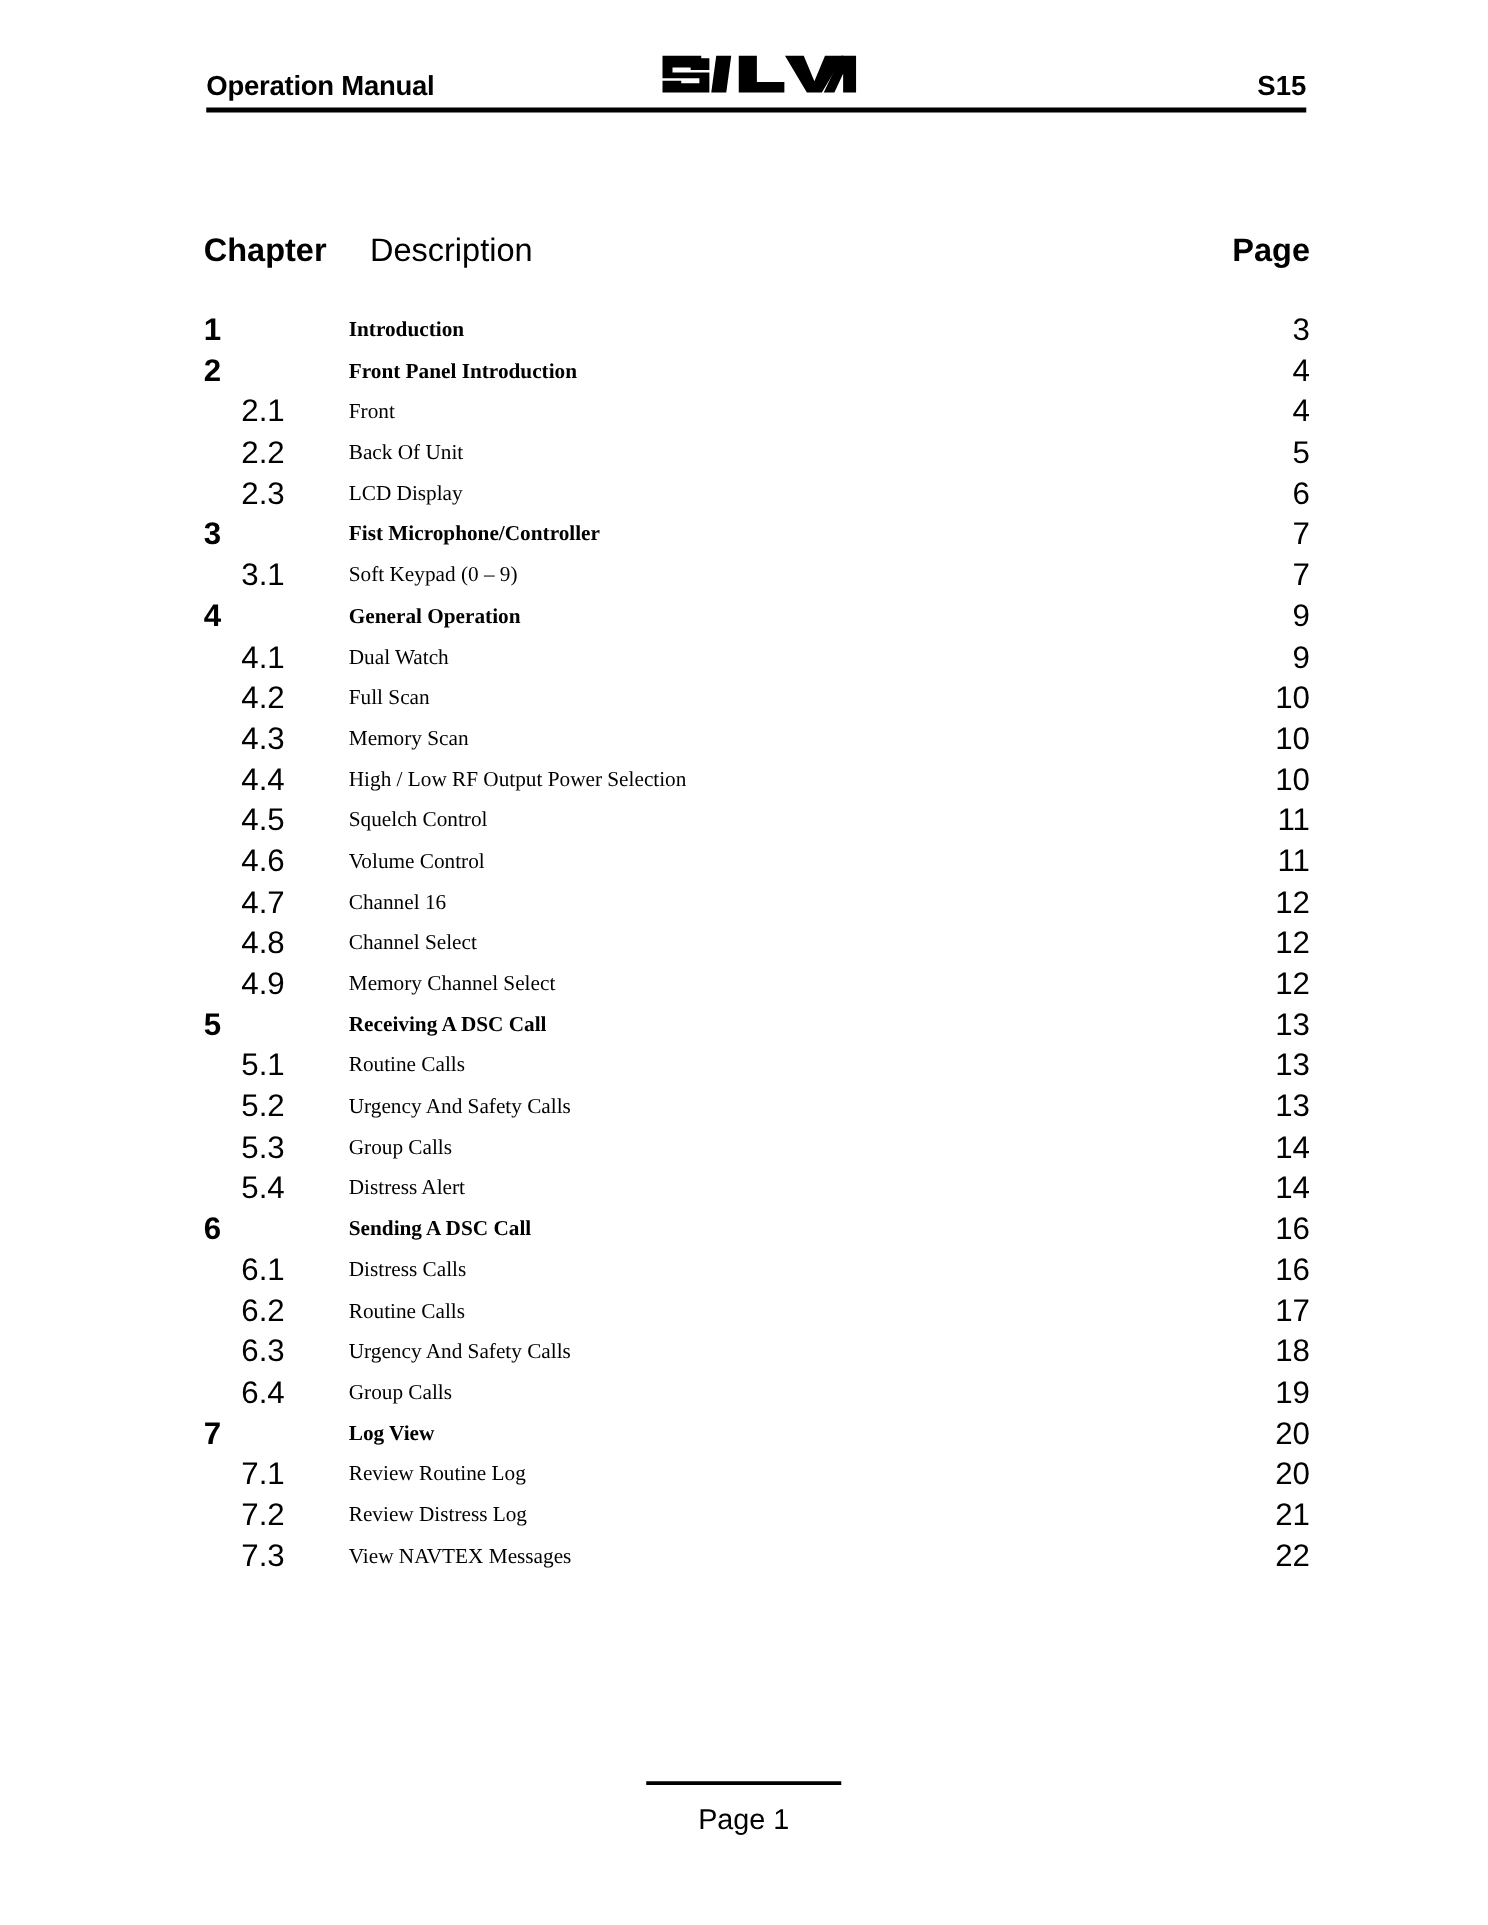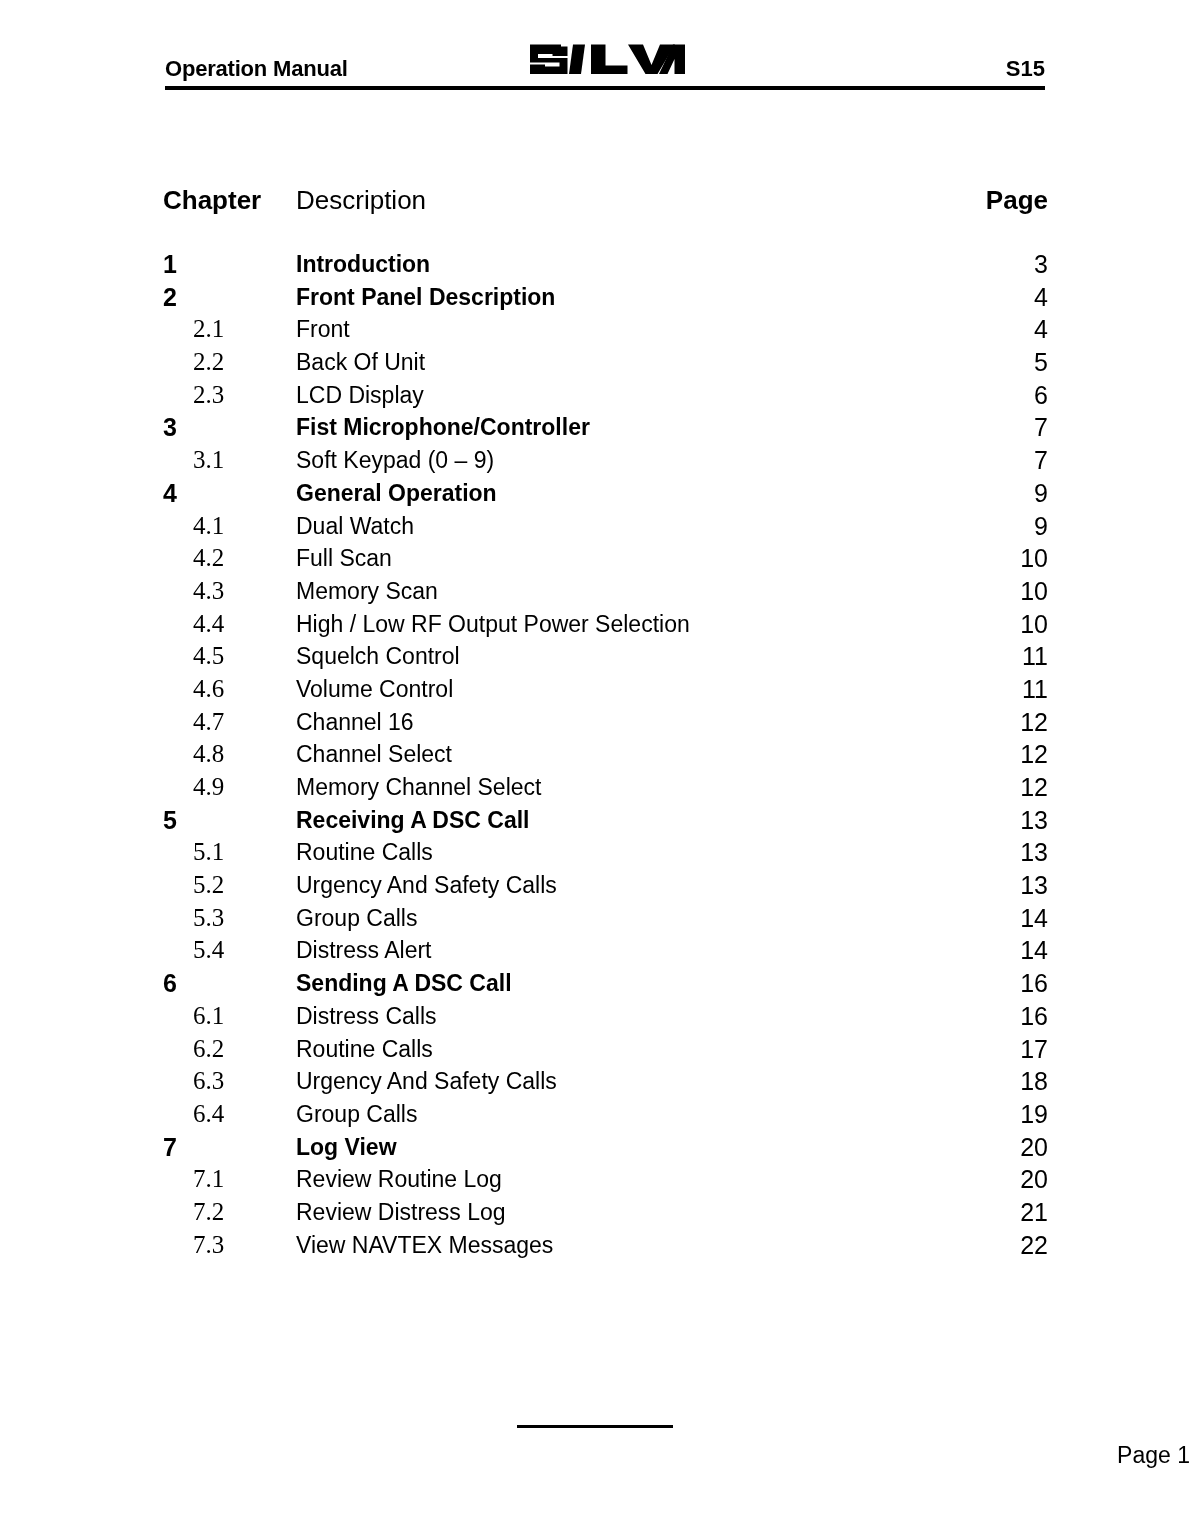--- a/index.html
+++ b/index.html
@@ -119,53 +119,54 @@
   }
   .toc-num {
     position: absolute;
     top: 0;
     font-size: 25px;
     line-height: 32.7px;
     white-space: nowrap;
   }
   .toc-title {
     position: absolute;
-    left: 133px;
-    top: 0;
-    font-size: 23px;
+    left: 116px;
+    top: 0;
+    font-size: 17px;
     line-height: 32.7px;
     white-space: nowrap;
+    font-family: Liberation Serif, serif;
   }
   .toc-page {
     position: absolute;
     right: 0;
     top: 0;
     font-size: 25px;
     line-height: 32.7px;
     white-space: nowrap;
     text-align: right;
   }
 
   
   .toc-row.lvl1 .toc-num { left: 0; font-weight: bold; }
   .toc-row.lvl1 .toc-title { font-weight: bold; }
   .toc-row.lvl1 .toc-page { font-weight: normal; }
 
   
-  .toc-row.lvl2 .toc-num { left: 30px; font-weight: normal; font-family: Liberation Serif, serif; }
+  .toc-row.lvl2 .toc-num { left: 30px; font-weight: normal; }
   .toc-row.lvl2 .toc-title { font-weight: normal; }
   .toc-row.lvl2 .toc-page { font-weight: normal; }
 
   
   .page-footer {
     position: absolute;
     left: 0;
     top: 1425px;
     width: 1190px;
-    text-align: right;
+    text-align: center;
   }
   .footer-rule {
     width: 156px;
     height: 3px;
     background: #000000;
     margin: 0 auto 16px auto;
   }
   .footer-text {
     font-size: 23px;
     line-height: 1;
@@ -208,21 +209,21 @@
   </div>
 
   <div class="toc-list" id="toc-list">
       <div class="toc-row lvl1">
         <div class="toc-num">1</div>
         <div class="toc-title">Introduction</div>
         <div class="toc-page">3</div>
       </div>
       <div class="toc-row lvl1">
         <div class="toc-num">2</div>
-        <div class="toc-title">Front Panel Description</div>
+        <div class="toc-title">Front Panel Introduction</div>
         <div class="toc-page">4</div>
       </div>
       <div class="toc-row lvl2">
         <div class="toc-num">2.1</div>
         <div class="toc-title">Front</div>
         <div class="toc-page">4</div>
       </div>
       <div class="toc-row lvl2">
         <div class="toc-num">2.2</div>
         <div class="toc-title">Back Of Unit</div>

